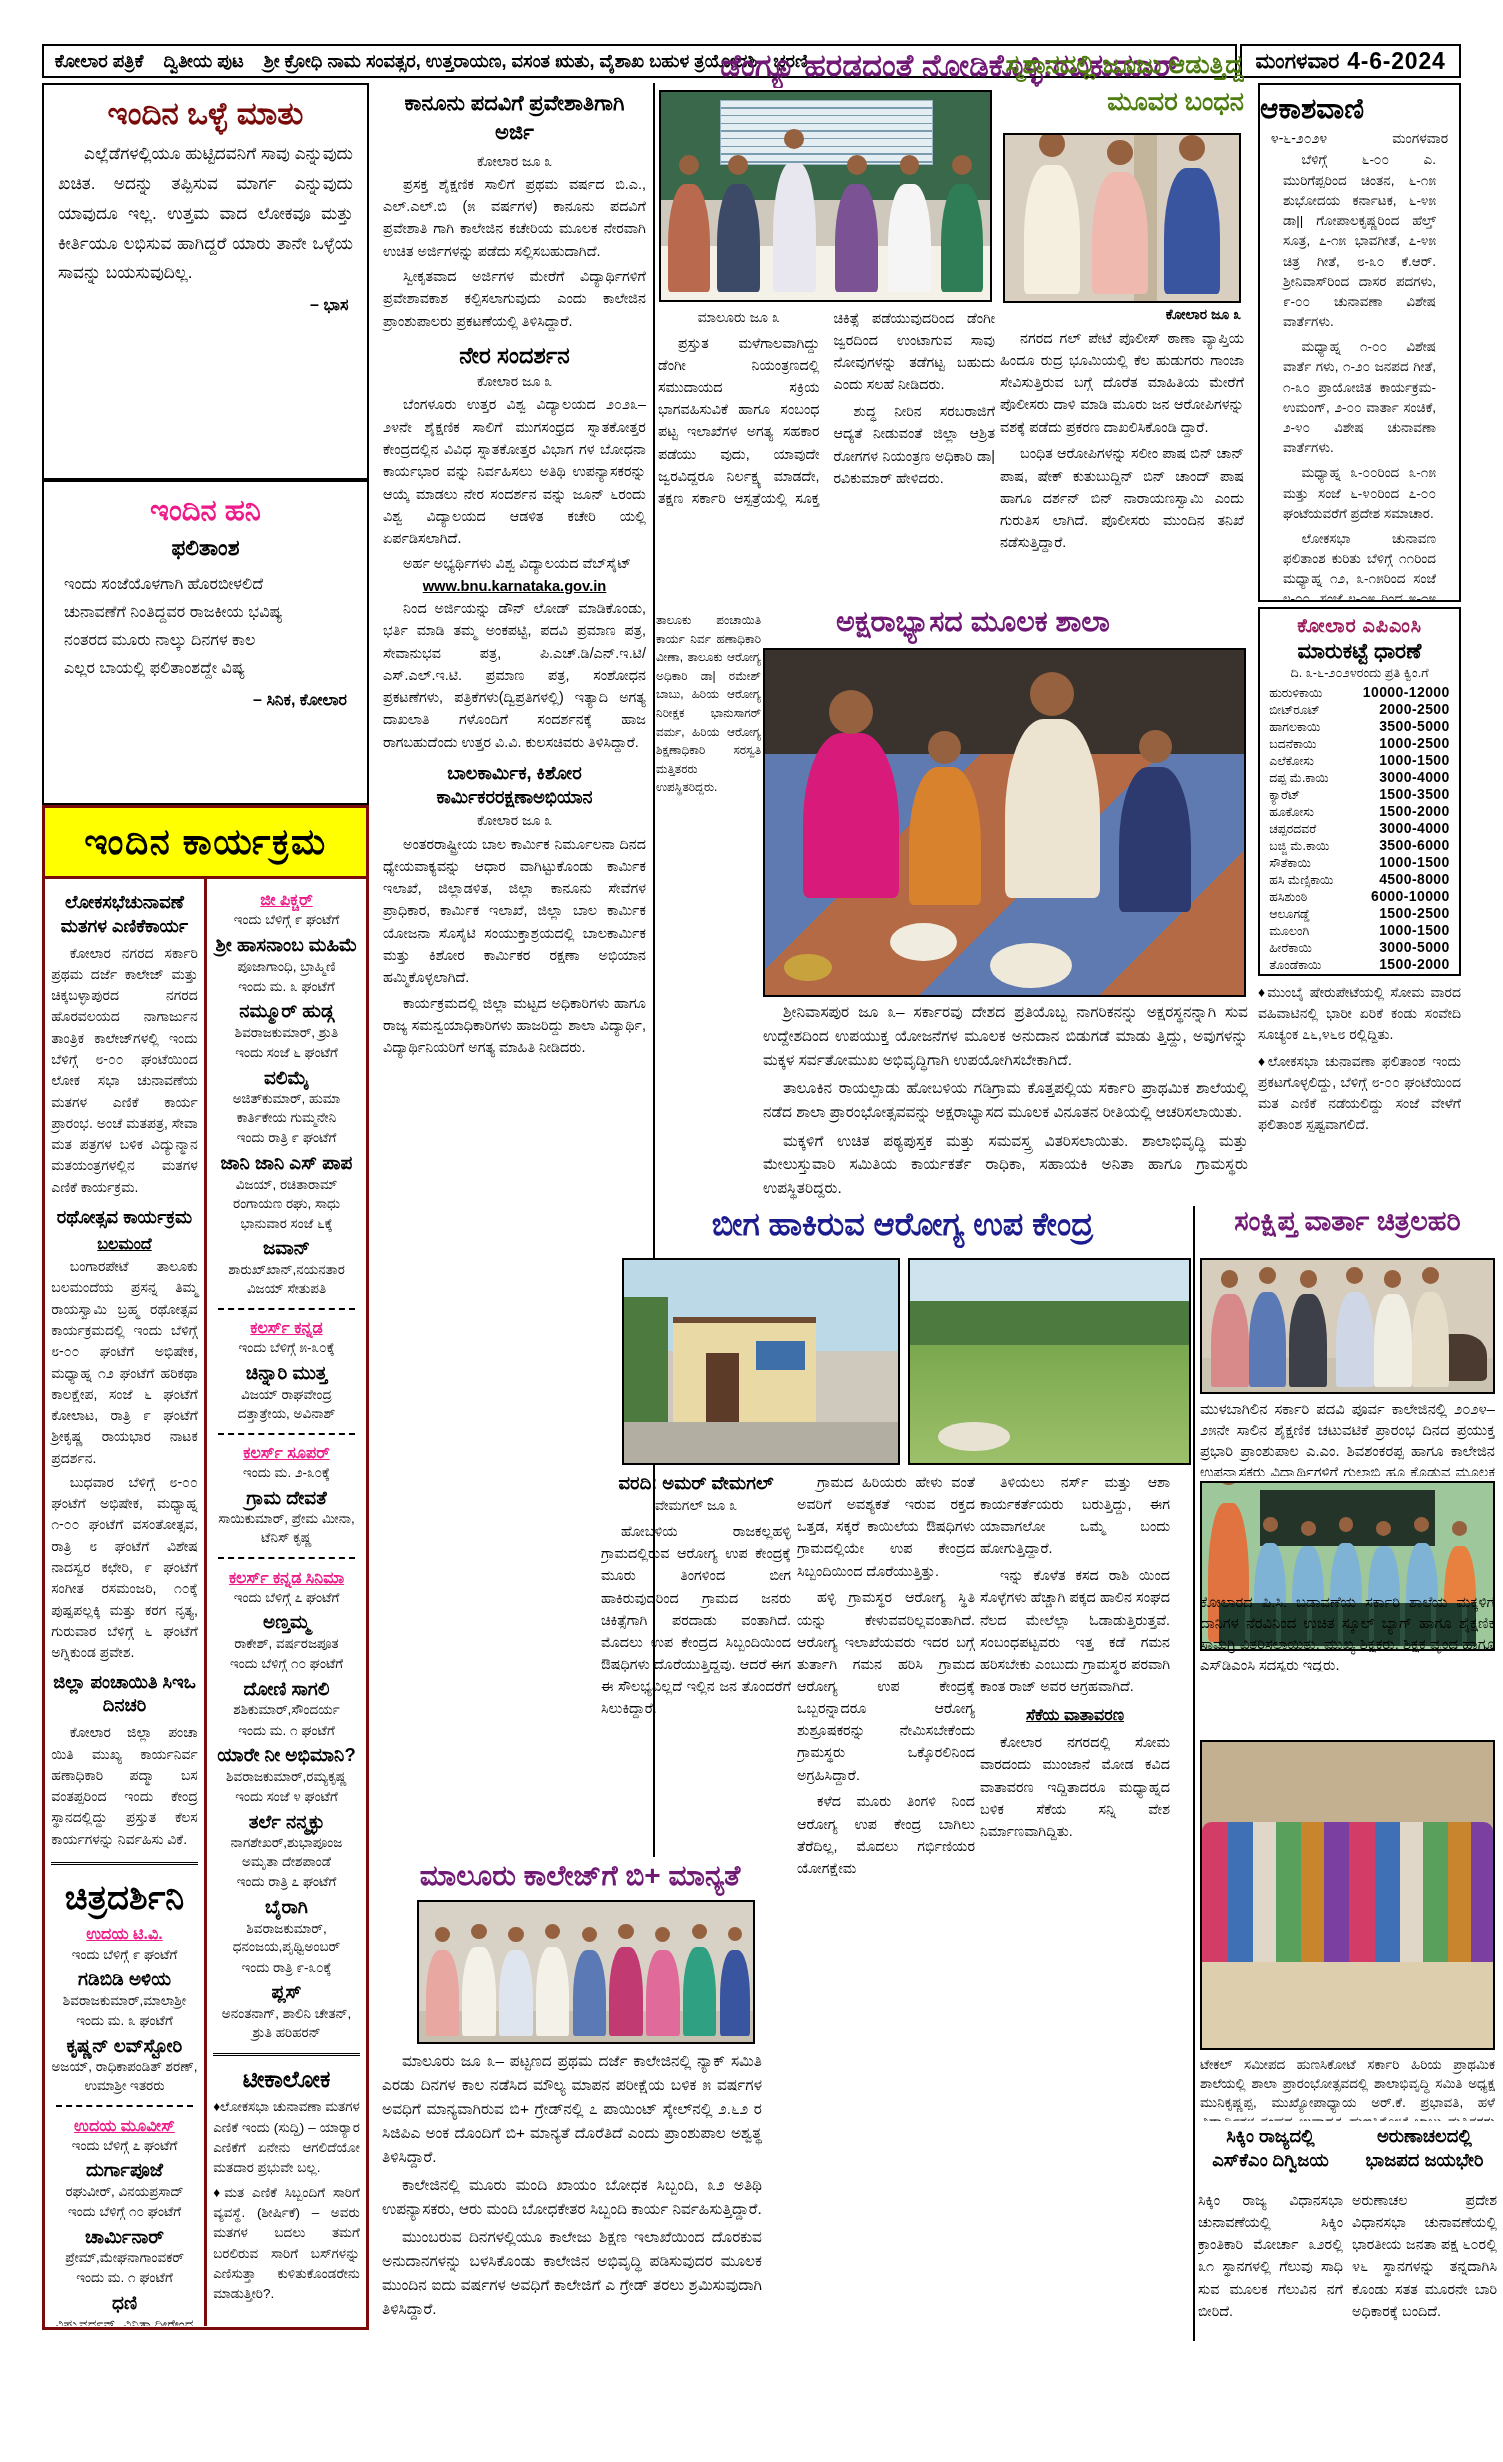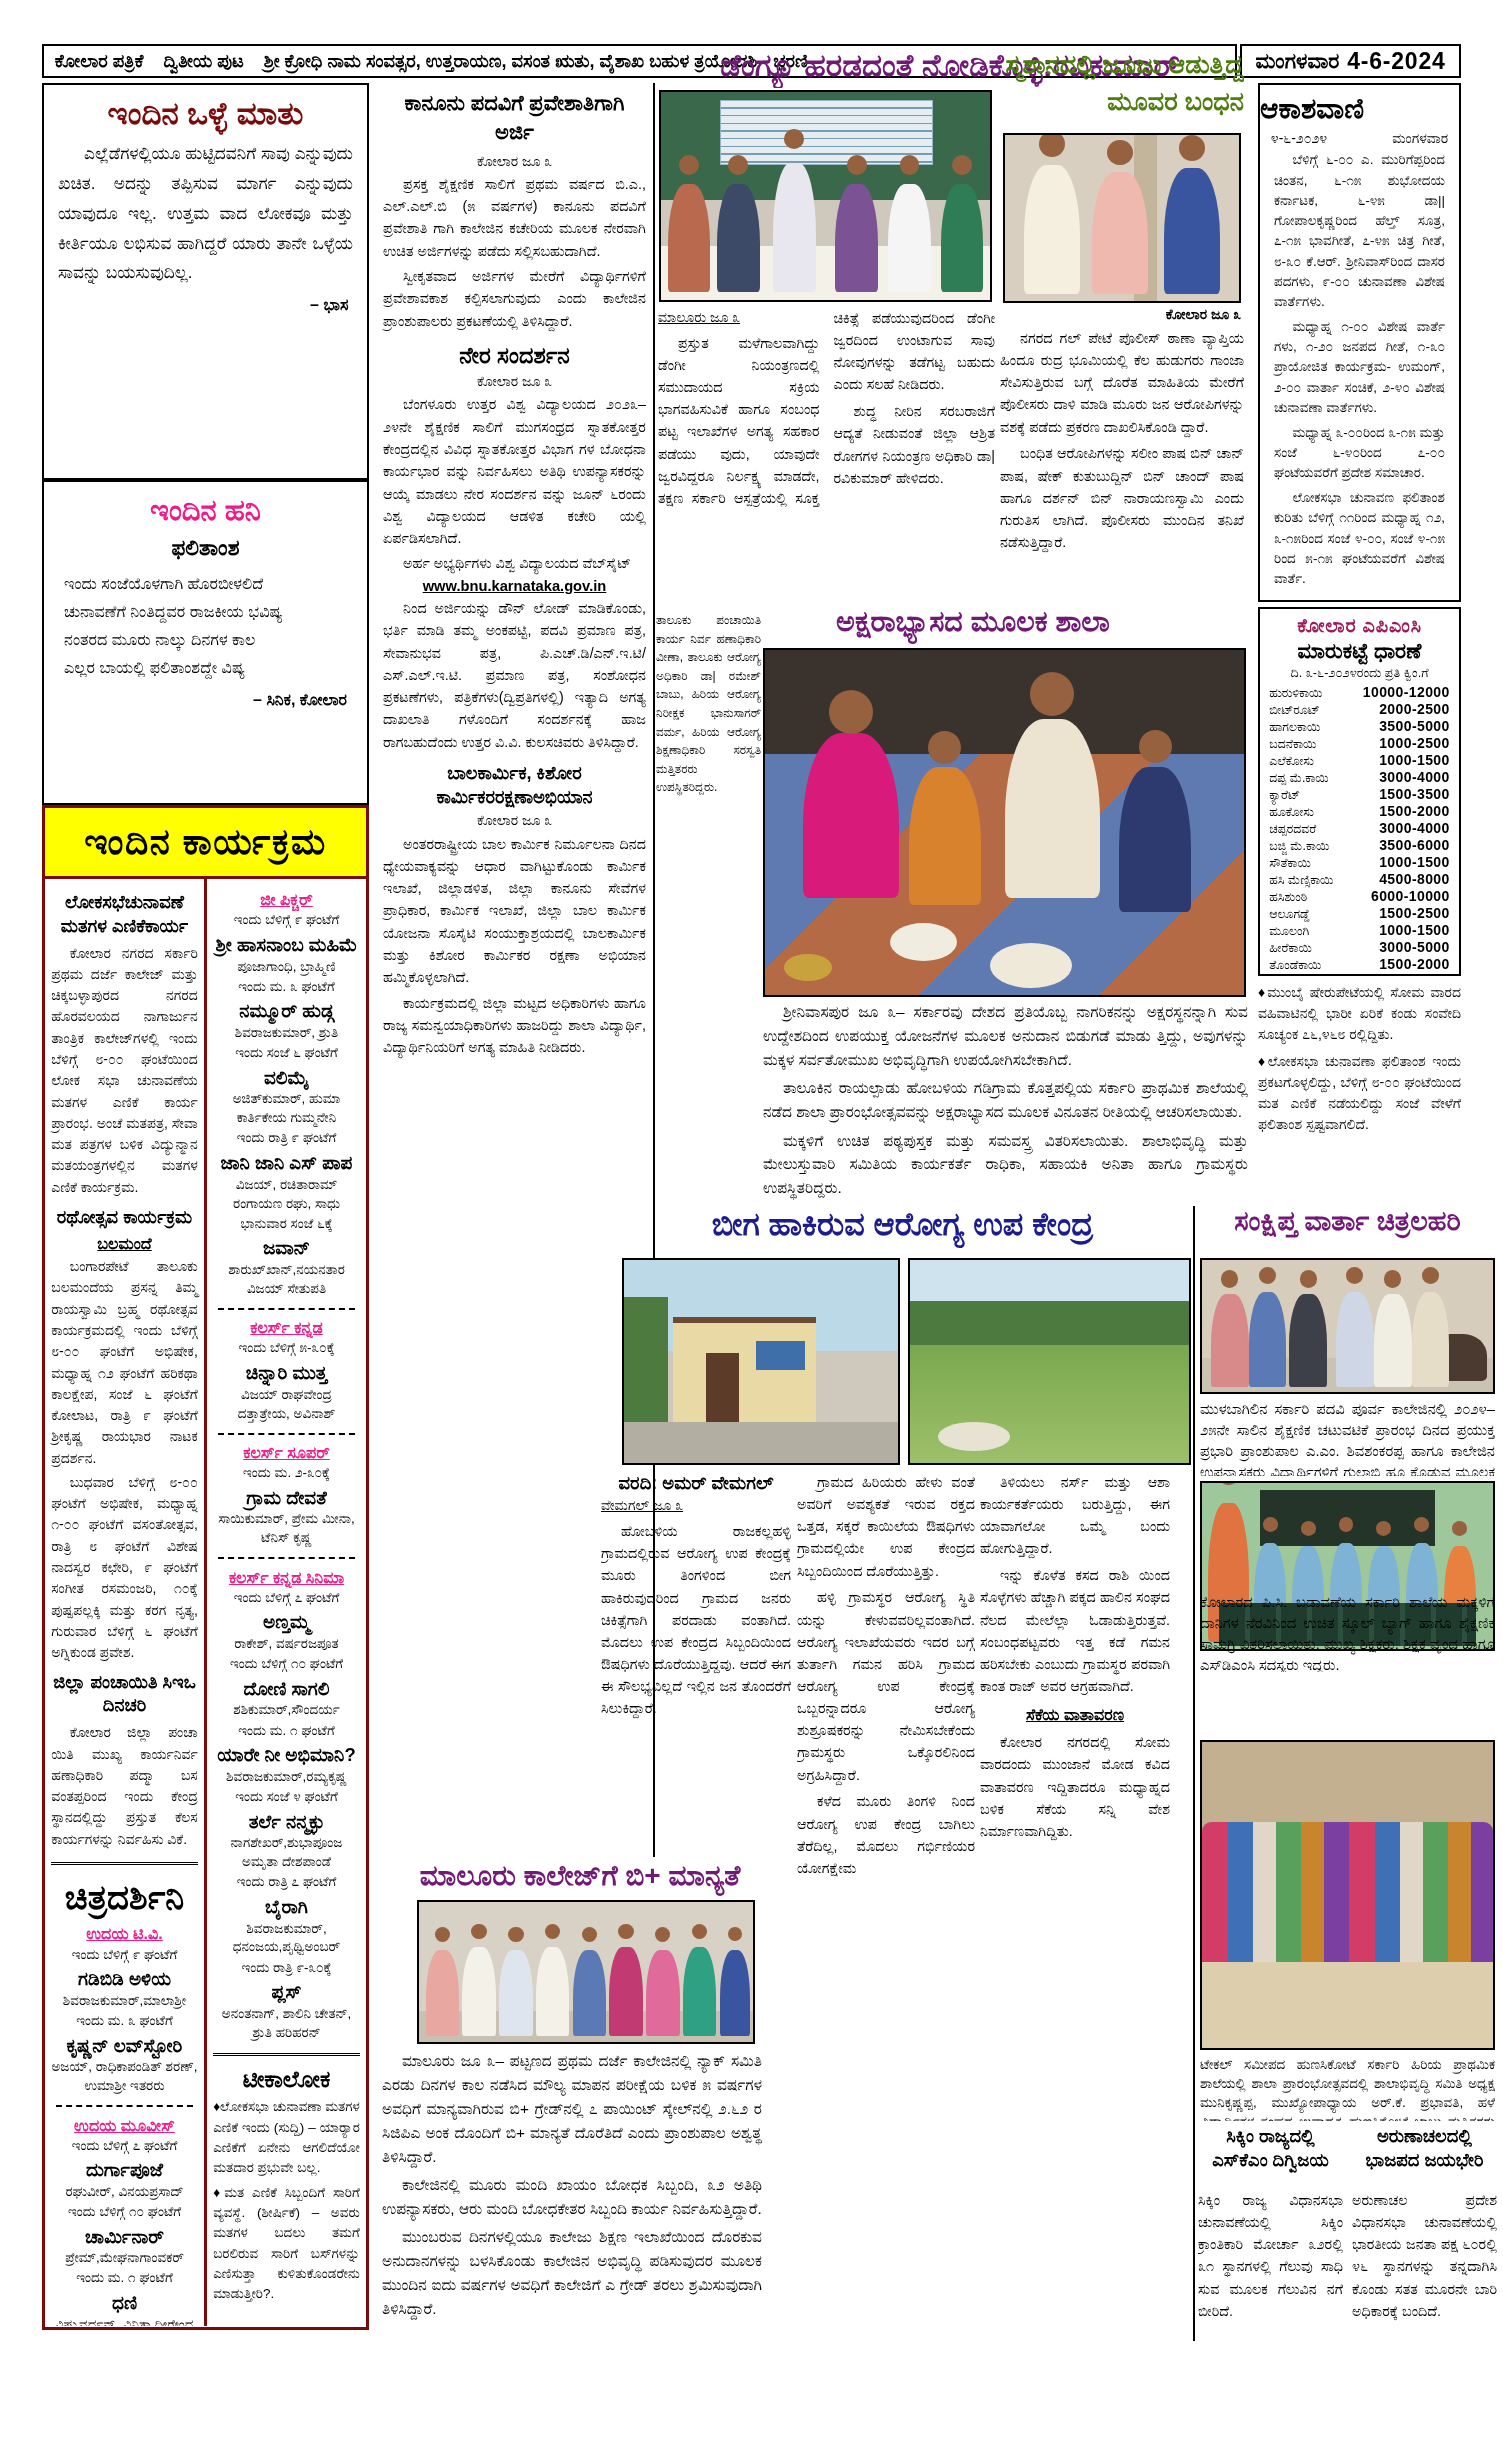--- a/index.html
+++ b/index.html
@@ -45,25 +45,25 @@
   .c-sub{font-weight:bold;font-size:22.4px;text-align:center;margin:10.8px 0 4.6px;}
   .c-subl{font-weight:bold;font-size:18px;text-align:center;line-height:1.35;margin:7.7px 0 3.1px;}
   .c-link{font-weight:bold;font-size:14.7px;text-decoration:underline;text-align:center;margin:1.5px 0;}
   .c-p{font-size:14.3px;line-height:1.56;text-align:justify;margin:3.1px 0;text-indent:20px;}
   
   .head-mag{color:#701a75;font-weight:bold;text-align:center;}
   .head-navy{color:#1c1c8f;font-weight:bold;text-align:center;}
   .head-blk{color:#4d7c0f;font-weight:bold;text-align:right;}
   .body-txt{font-size:14.3px;line-height:1.55;text-align:justify;}
   .body-txt p{margin:0 0 4.6px;text-indent:20px;}
-  .dateline{font-size:14px;text-align:left;margin-bottom:3.1px;text-decoration:underline;}
+  .dateline{font-size:14px;text-align:center;margin-bottom:3.1px;}
   
   .radio-title{font-size:28px;font-weight:bold;text-align:left;margin:7.7px 0 4.6px;}
   .radio-line{display:flex;justify-content:space-between;font-size:14px;padding:0 10.8px;margin-bottom:3.1px;}
-  .radio-p{font-size:13.5px;line-height:1.5;text-align:justify;padding:0 14px;margin:0 0 4.6px;text-indent:18.5px;}
+  .radio-p{font-size:13.5px;line-height:1.5;text-align:justify;padding:0 23px;margin:0 0 4.6px;text-indent:18.5px;}
   .apmc-t1{color:#9c1b5a;font-size:19.3px;font-weight:bold;text-align:center;margin-top:6.2px;letter-spacing:0.8px;}
   .apmc-t2{font-size:21px;font-weight:bold;text-align:center;margin:1.5px 0 3.1px;}
   .apmc-date{font-size:12.7px;text-align:center;margin-bottom:3.1px;}
   .apmc-row{display:flex;justify-content:space-between;align-items:baseline;padding:0 9.3px;line-height:16px;}
   .apmc-item{font-size:12.4px;}
   .apmc-range{font-size:14px;font-weight:bold;letter-spacing:0.4px;}
   .note-bull{font-size:14px;line-height:1.5;text-align:justify;margin:0 0 6.2px;}
   
   .photo{position:absolute;border:2.3px solid #000;overflow:hidden;background:#cfc9bd;box-sizing:border-box;}
   .blk{position:absolute;}

